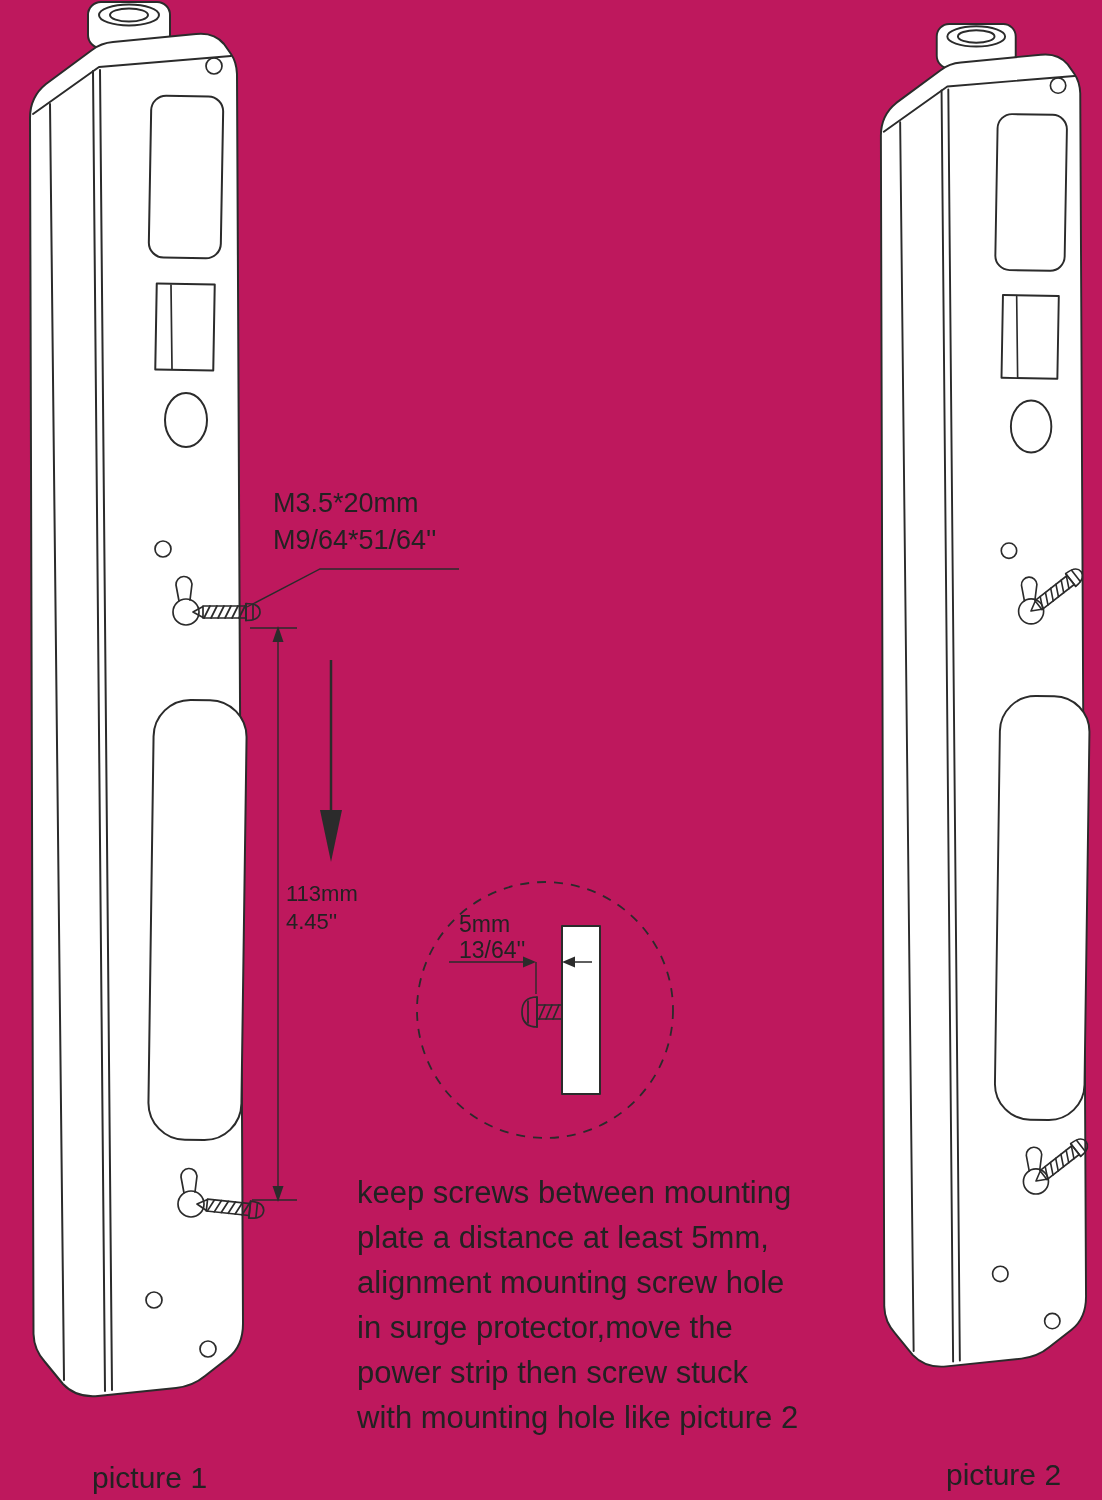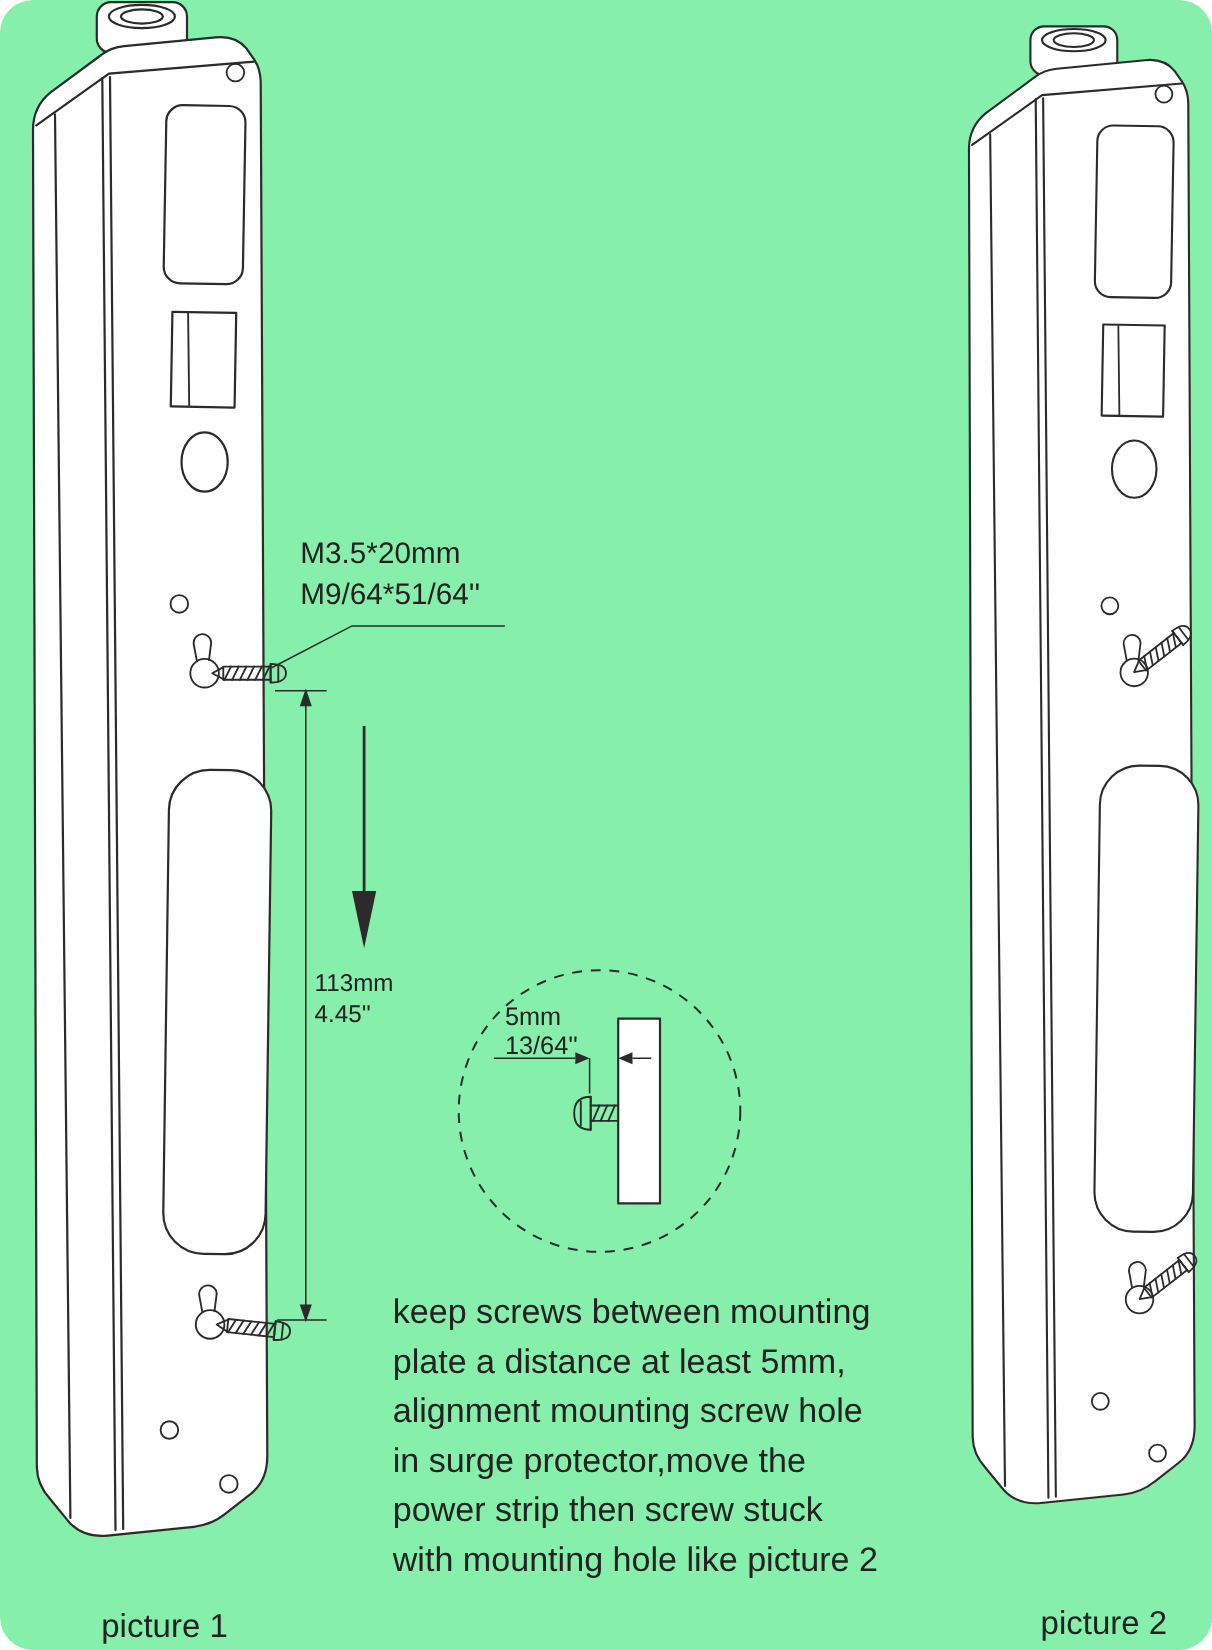--- a/index.html
+++ b/index.html
@@ -1,16 +1,16 @@
 <!DOCTYPE html>
 <html><head>
 <meta charset="utf-8">
 <style>
   html,body{margin:0;padding:0;background:#ffffff;}
-  .page{position:relative;width:1102px;height:1500px;background:#86efac;overflow:hidden;border-radius:30px;}
+  .page{position:relative;width:1102px;height:1500px;background:#be185d;overflow:hidden;}
   svg text{font-family:"Liberation Sans", sans-serif;fill:#222;}
   .ln{stroke:#2b2b2b;stroke-width:2;fill:none;stroke-linejoin:round;stroke-linecap:round;}
   .fw{fill:#ffffff;}
   .nf{fill:none;}
   .thin{stroke:#2b2b2b;stroke-width:1.7;fill:none;stroke-linejoin:round;stroke-linecap:round;}
   .dim{stroke:#2b2b2b;stroke-width:1.4;fill:none;}
   .dash{stroke:#2b2b2b;stroke-width:1.8;fill:none;stroke-dasharray:9 8;}
   .arr{fill:#2b2b2b;stroke:none;}
   .t27{font-size:27px;}
   .t22{font-size:22px;}

